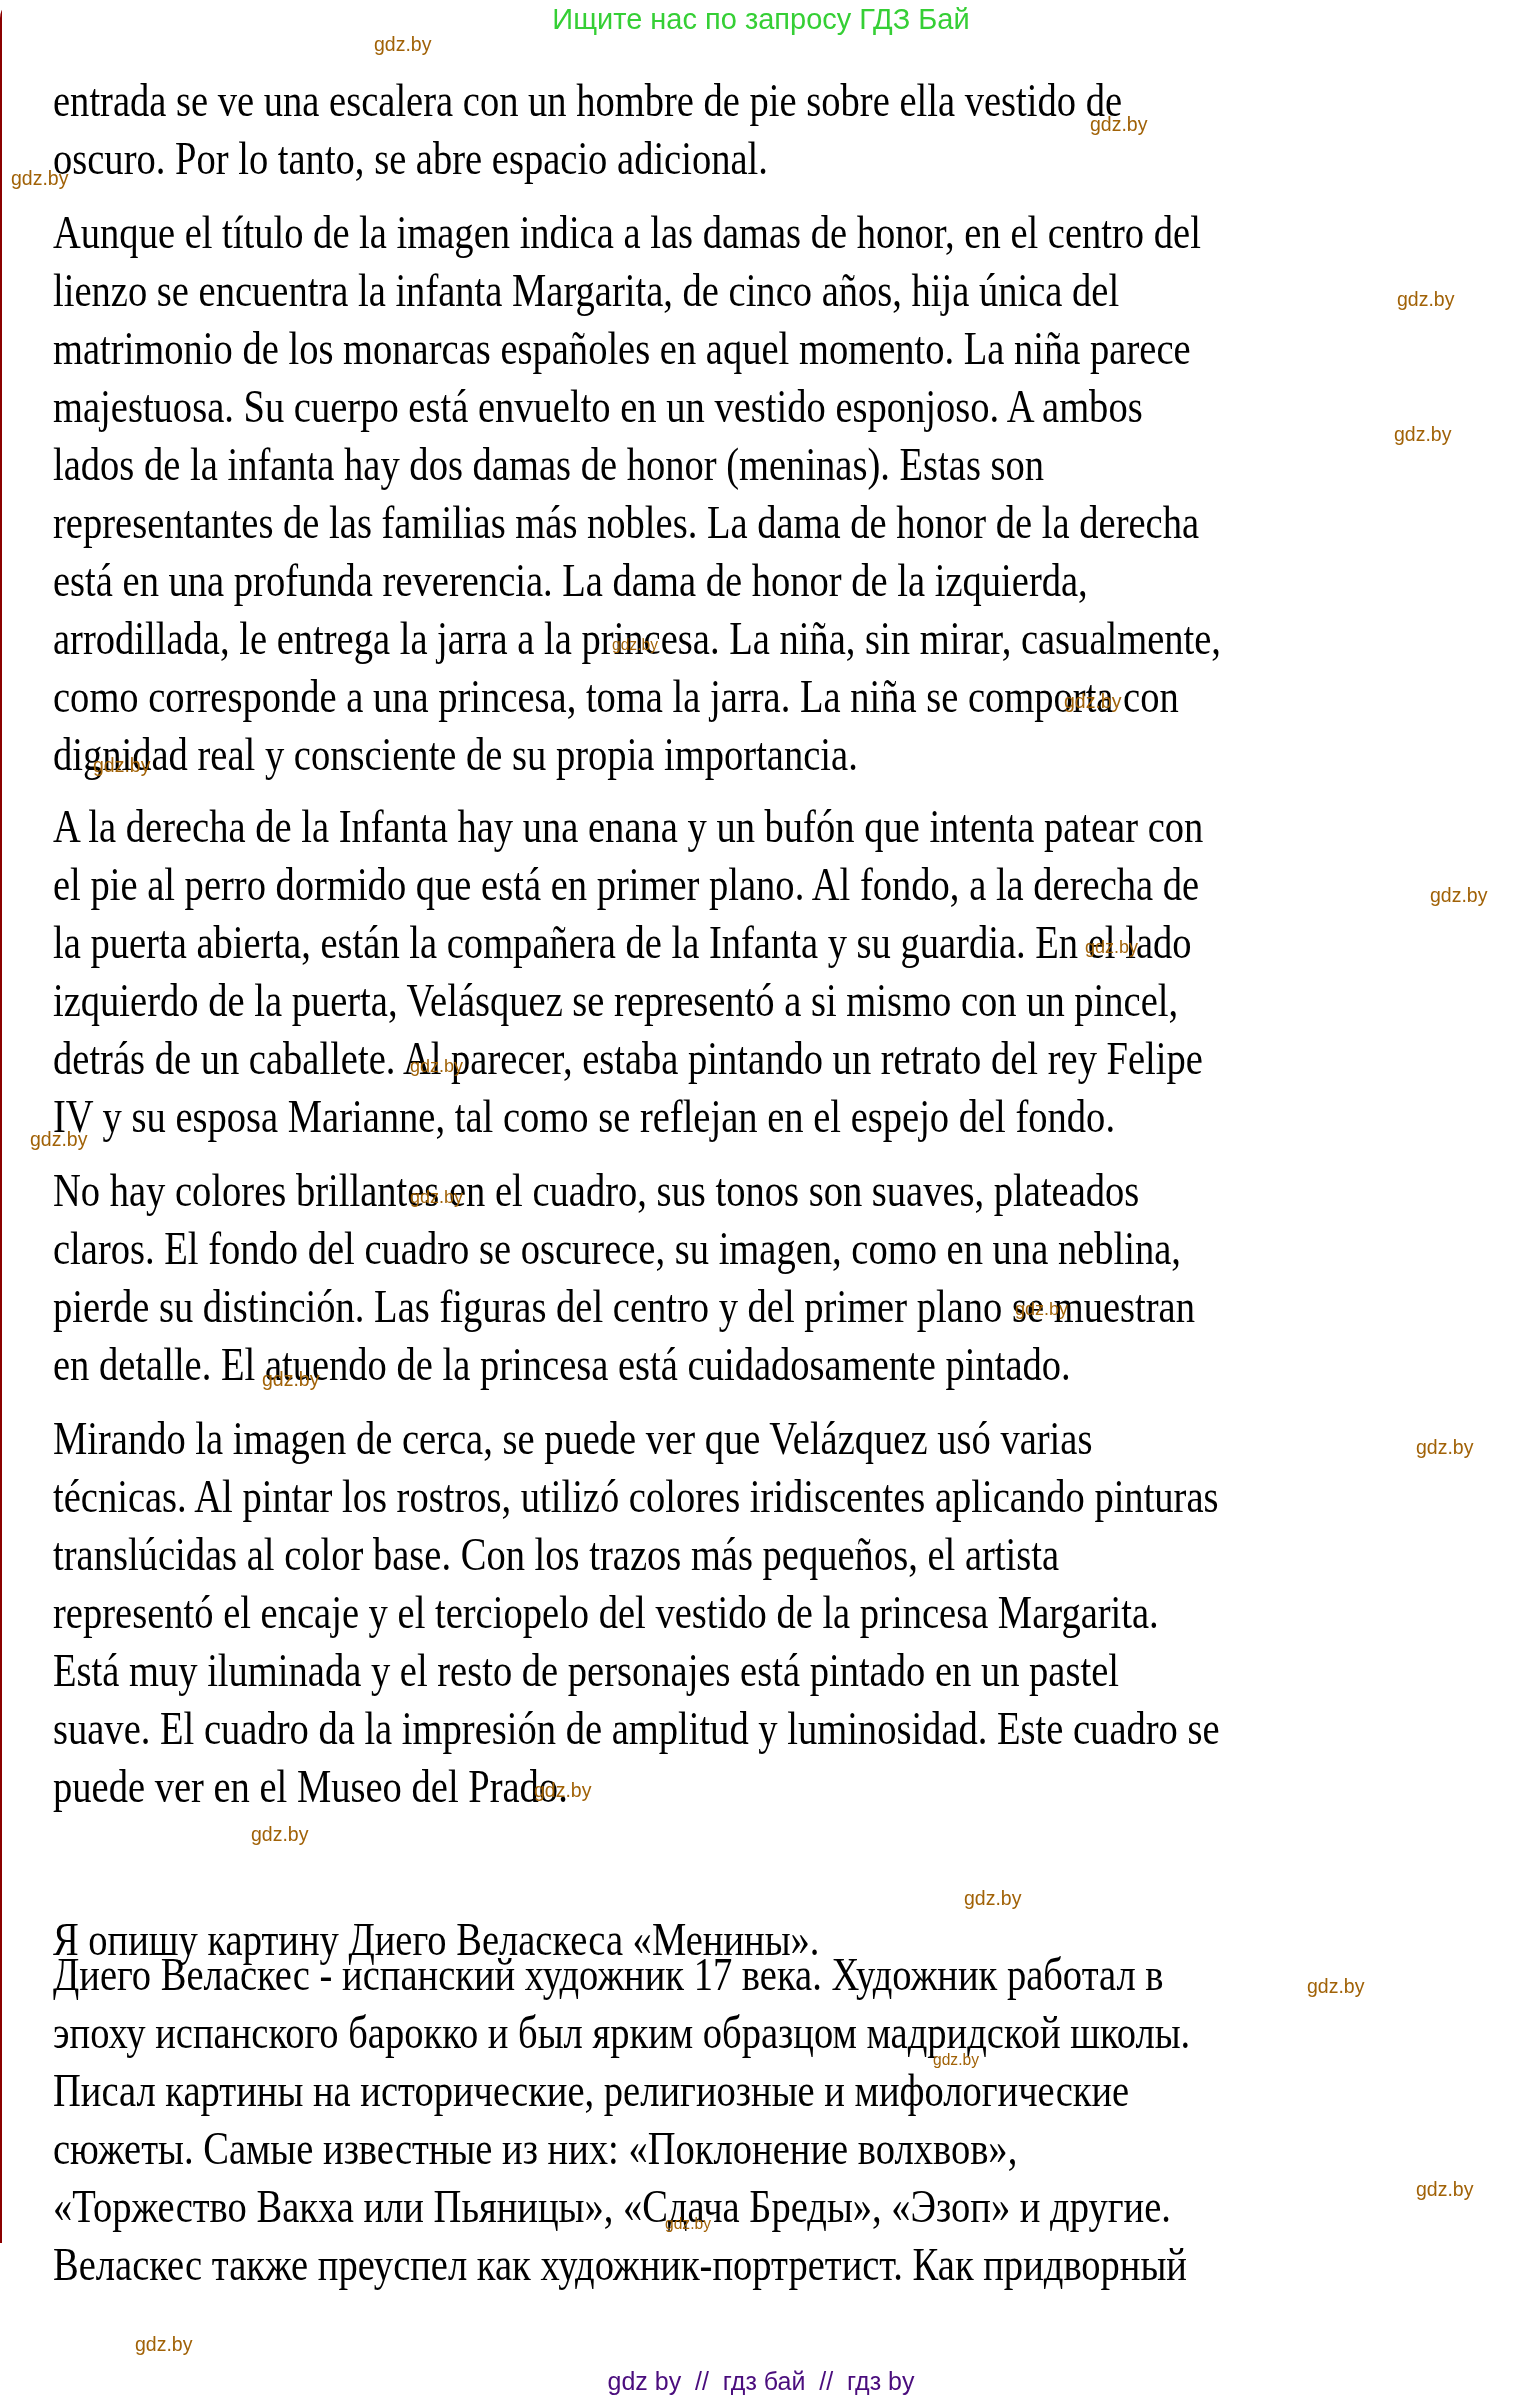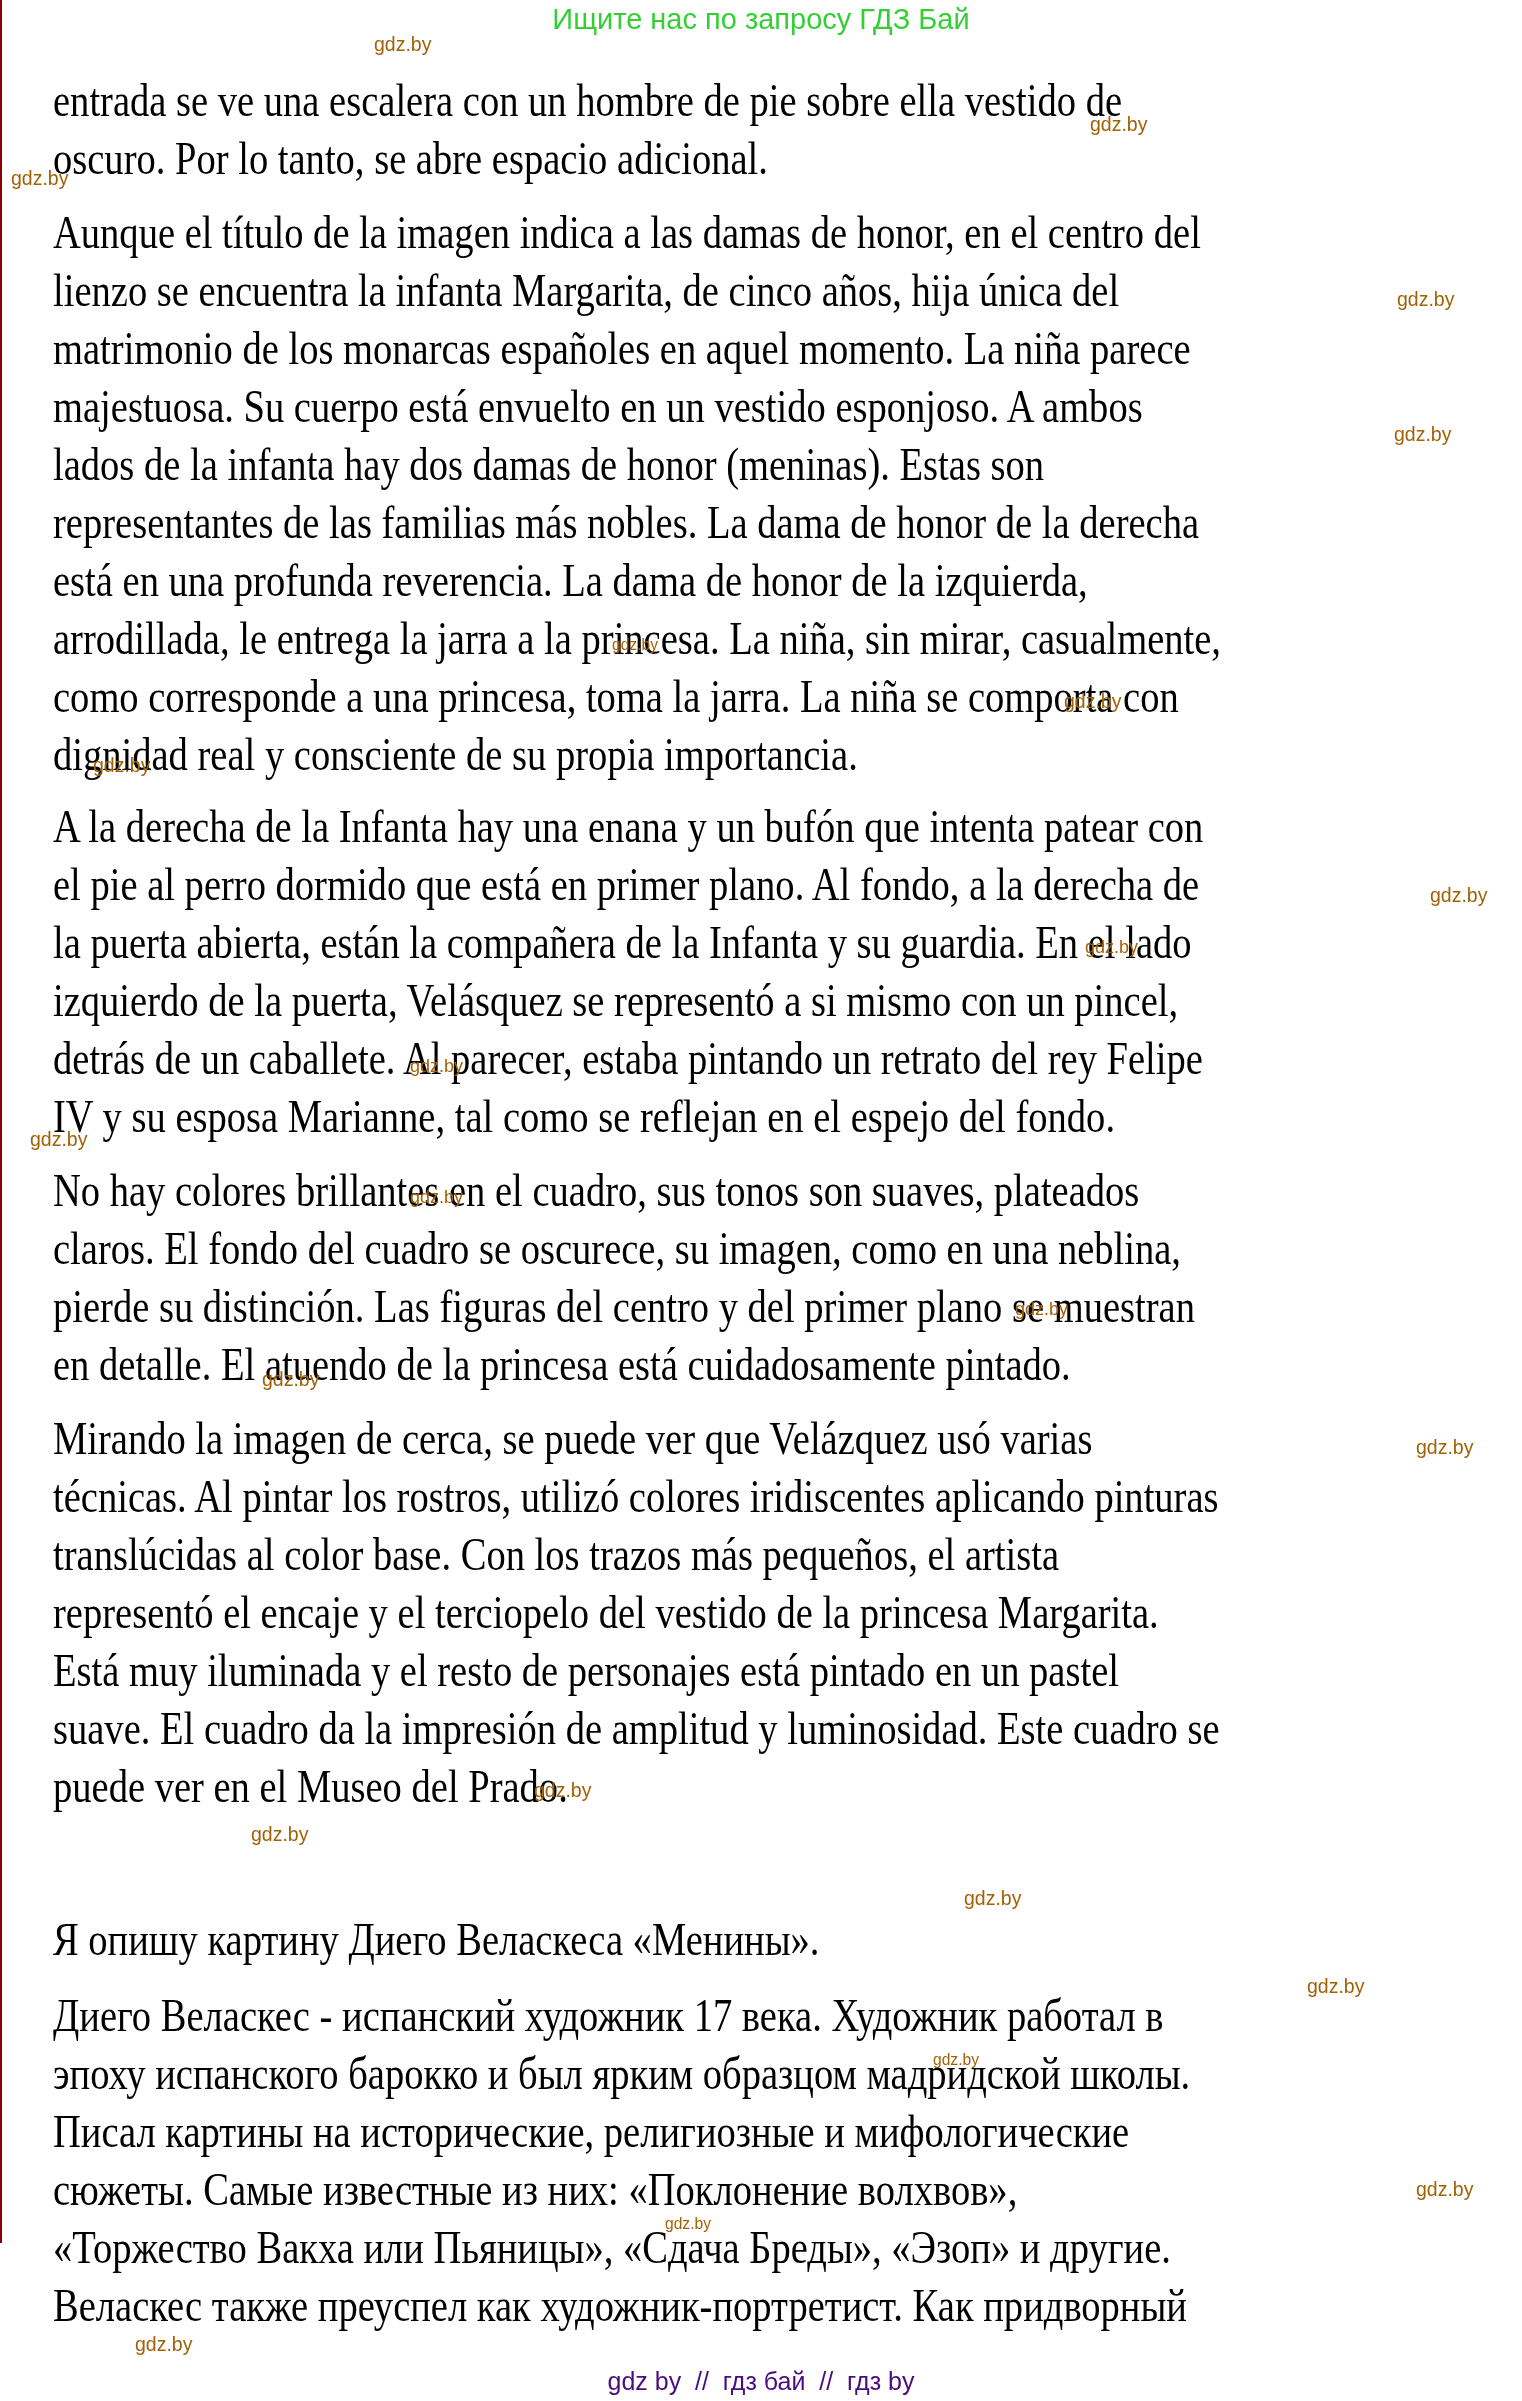--- a/index.html
+++ b/index.html
@@ -1,17 +1,17 @@
 <!DOCTYPE html>
 <html style="font-size:12.5px"><head>
 <meta charset="utf-8">
 <style>
   html,body{margin:0;padding:0;background:#ffffff;}
   .page{position:relative;width:1522px;height:2401px;background:#ffffff;overflow:hidden;
-        font-family:"Liberation Serif","DejaVu Serif",serif;}
+        font-family:"Liberation Serif","DejaVu Serif",serif;border-radius:18px;}
   .promo{position:absolute;top:3.1px;left:0;width:100%;text-align:center;
          font-family:"Liberation Sans","DejaVu Sans",sans-serif;font-size:29px;}
   .edge{position:absolute;left:0;top:0;width:2.3px;height:2243px;background:#8b0000;}
   .para{position:absolute;left:53px;}
   .line{font-size:47px;line-height:58px;color:#000000;white-space:nowrap;
         transform:scaleX(0.82);transform-origin:0 50%;}
   .wm{position:absolute;font-family:Liberation Sans, sans-serif;
       color:#a16207;line-height:1.1;text-align:right;}
   .footer{position:absolute;top:2367px;left:0;width:100%;text-align:center;
           font-family:"Liberation Sans","DejaVu Sans",sans-serif;font-size:25px;white-space:pre;}
@@ -66,21 +66,21 @@
   <div class="para" style="top:1409px">
 
   <div class="line">Mirando la imagen de cerca, se puede ver que Velázquez usó varias</div>
       <div class="line">técnicas. Al pintar los rostros, utilizó colores iridiscentes aplicando pinturas</div>
       <div class="line">translúcidas al color base. Con los trazos más pequeños, el artista</div>
       <div class="line">representó el encaje y el terciopelo del vestido de la princesa Margarita.</div>
       <div class="line">Está muy iluminada y el resto de personajes está pintado en un pastel</div>
       <div class="line">suave. El cuadro da la impresión de amplitud y luminosidad. Este cuadro se</div>
       <div class="line">puede ver en el Museo del Prado.</div>
     </div>
-  <div class="para" style="top:1986px">
+  <div class="para" style="top:1945px">
 
   <div class="line">Диего Веласкес - испанский художник 17 века. Художник работал в</div>
       <div class="line">эпоху испанского барокко и был ярким образцом мадридской школы.</div>
       <div class="line">Писал картины на исторические, религиозные и мифологические</div>
       <div class="line">сюжеты. Самые известные из них: «Поклонение волхвов»,</div>
       <div class="line">«Торжество Вакха или Пьяницы», «Сдача Бреды», «Эзоп» и другие.</div>
       <div class="line">Веласкес также преуспел как художник-портретист. Как придворный</div>
     </div>
 
   <div>

